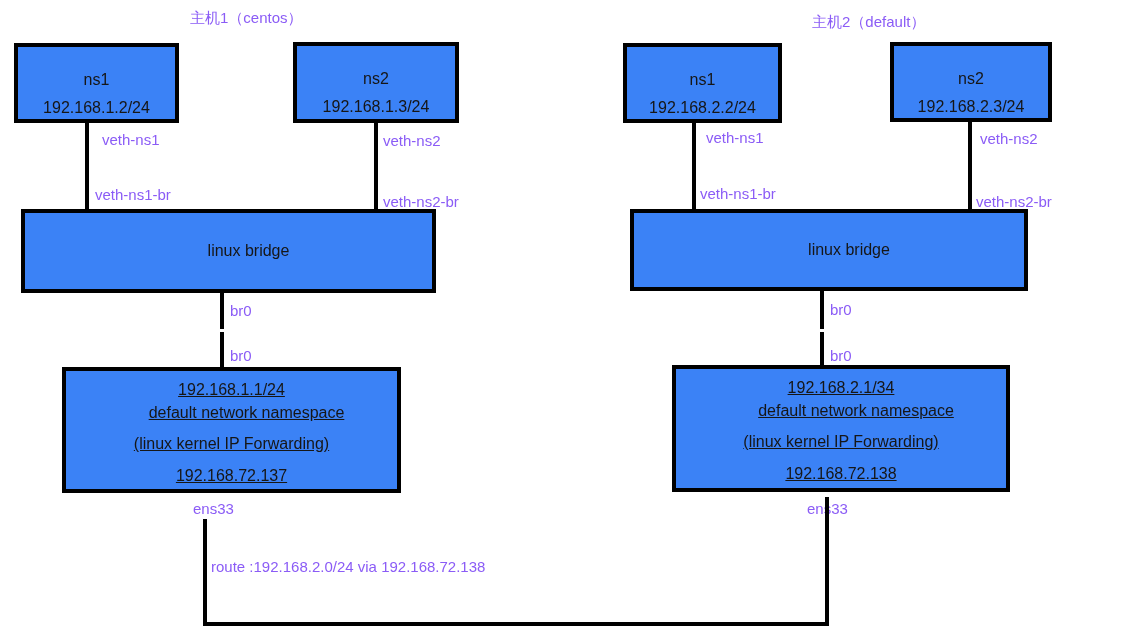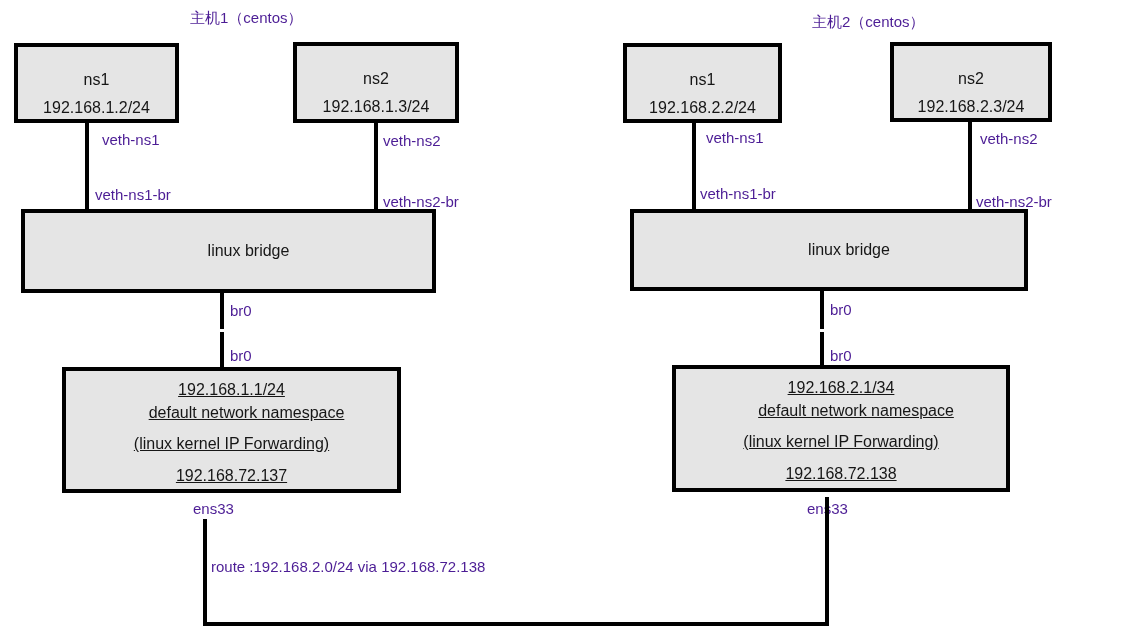--- a/index.html
+++ b/index.html
@@ -1,21 +1,21 @@
 <!DOCTYPE html>
 <html><head>
 <meta charset="utf-8">
 <style>
   html,body{margin:0;padding:0;background:#ffffff;}
   .canvas{
     position:relative;width:1143px;height:638px;background:#ffffff;overflow:hidden;
     font-family:"Liberation Sans","DejaVu Sans",sans-serif;color:#161616;
   }
-  .lbl{position:absolute;font-size:15px;line-height:17px;white-space:nowrap;color:#4c1d95;}
-  .box{position:absolute;border:4px solid #000;background:#e5e5e5;box-sizing:border-box;
+  .lbl{position:absolute;font-size:15px;line-height:17px;white-space:nowrap;color:#8b5cf6;}
+  .box{position:absolute;border:4px solid #000;background:#3b82f6;box-sizing:border-box;
        display:flex;flex-direction:column;align-items:center;text-align:left;}
   .vl{position:absolute;width:4px;background:#000;}
   .hl{position:absolute;height:4px;background:#000;}
   .nsbox{padding-top:24px;gap:10px;}
   .bridgebox{justify-content:center;padding-left:40px;}
   .dnsbox{padding-top:10px;text-decoration:underline;}
   .dns-l2{margin-top:5px;margin-left:30px;}
   .dns-l3{margin-top:13px;}
   .dns-l4{margin-top:14px;}
 
@@ -98,21 +98,21 @@
     <div class="dns-l1">192.168.1.1/24</div>
     <div class="dns-l2">default network namespace</div>
     <div class="dns-l3">(linux kernel IP Forwarding)</div>
     <div class="dns-l4">192.168.72.137</div>
   </div>
 
   <div class="lbl h0-ens33">ens33</div>
   <div class="vl h0-ensline"></div>
   <div class="lbl h0-route">route :192.168.2.0/24 via 192.168.72.138</div>
 
-  <div class="lbl h1-title">主机2（centos）</div>
+  <div class="lbl h1-title">主机2（default）</div>
 
   <div class="box nsbox h1-ns1">
     <div class="lbl-in">ns1</div>
     <div class="lbl-in">192.168.2.2/24</div>
   </div>
   <div class="box nsbox h1-ns2">
     <div class="lbl-in">ns2</div>
     <div class="lbl-in">192.168.2.3/24</div>
   </div>
 

